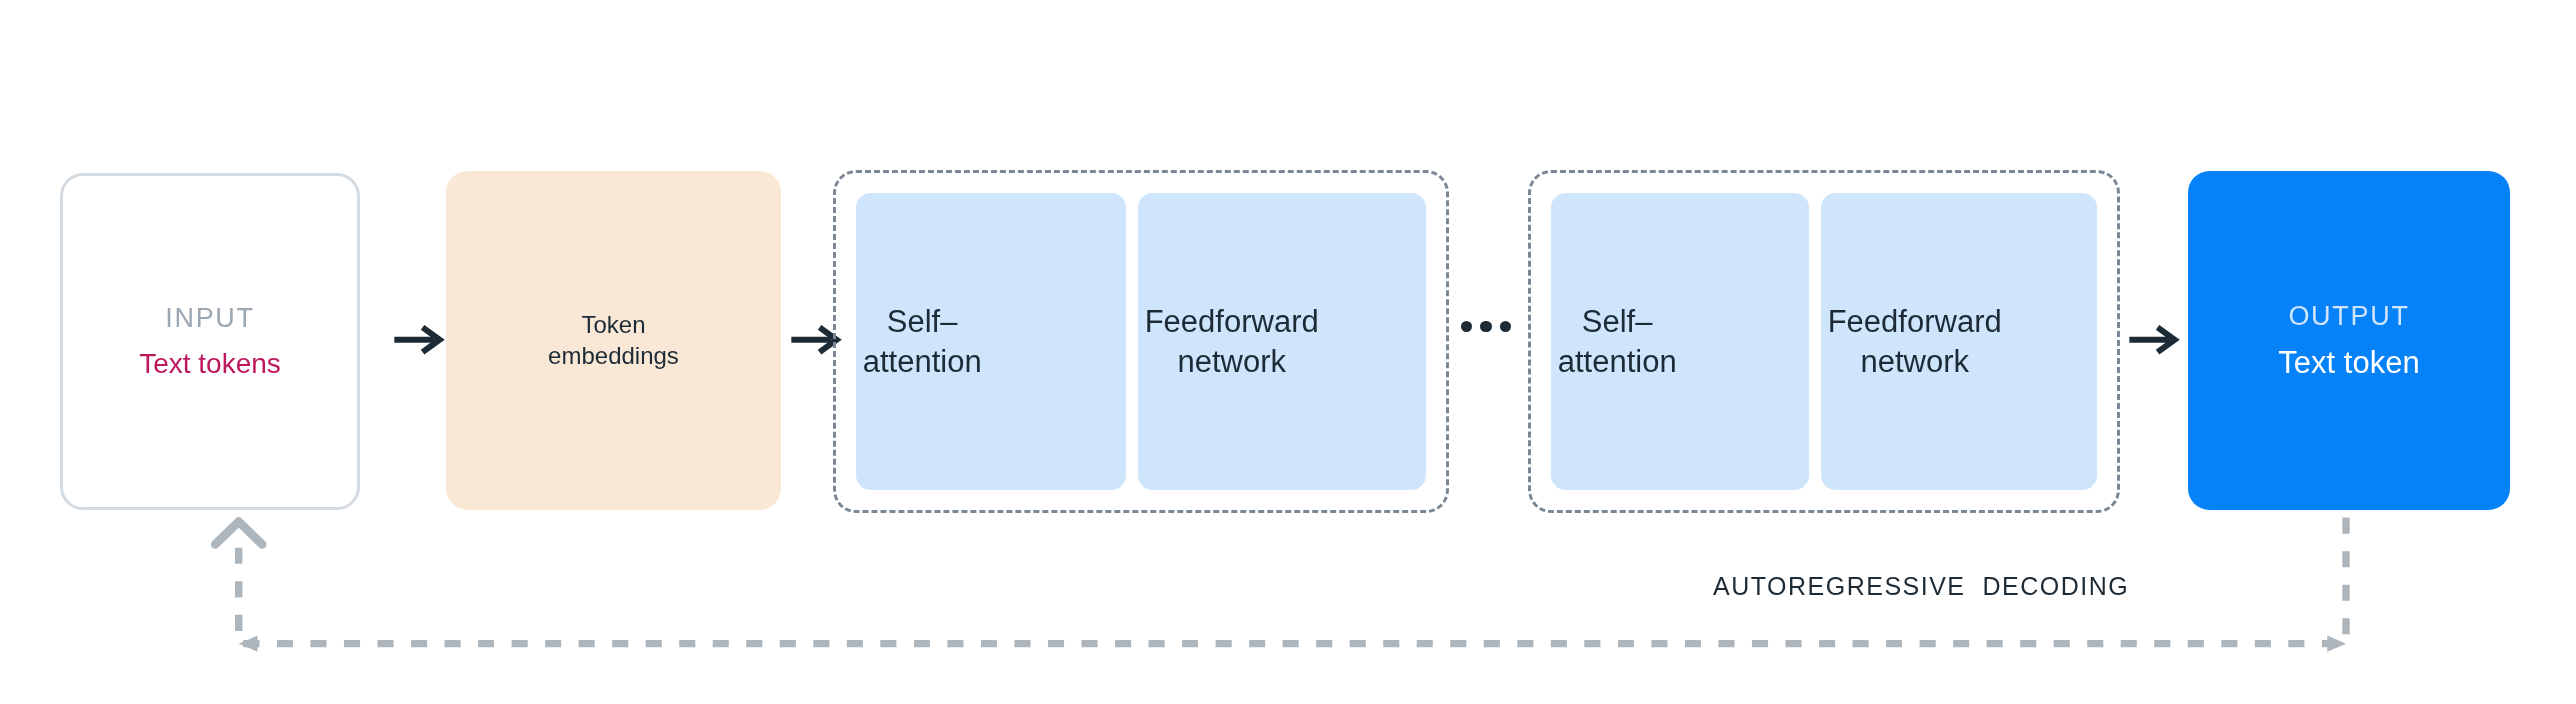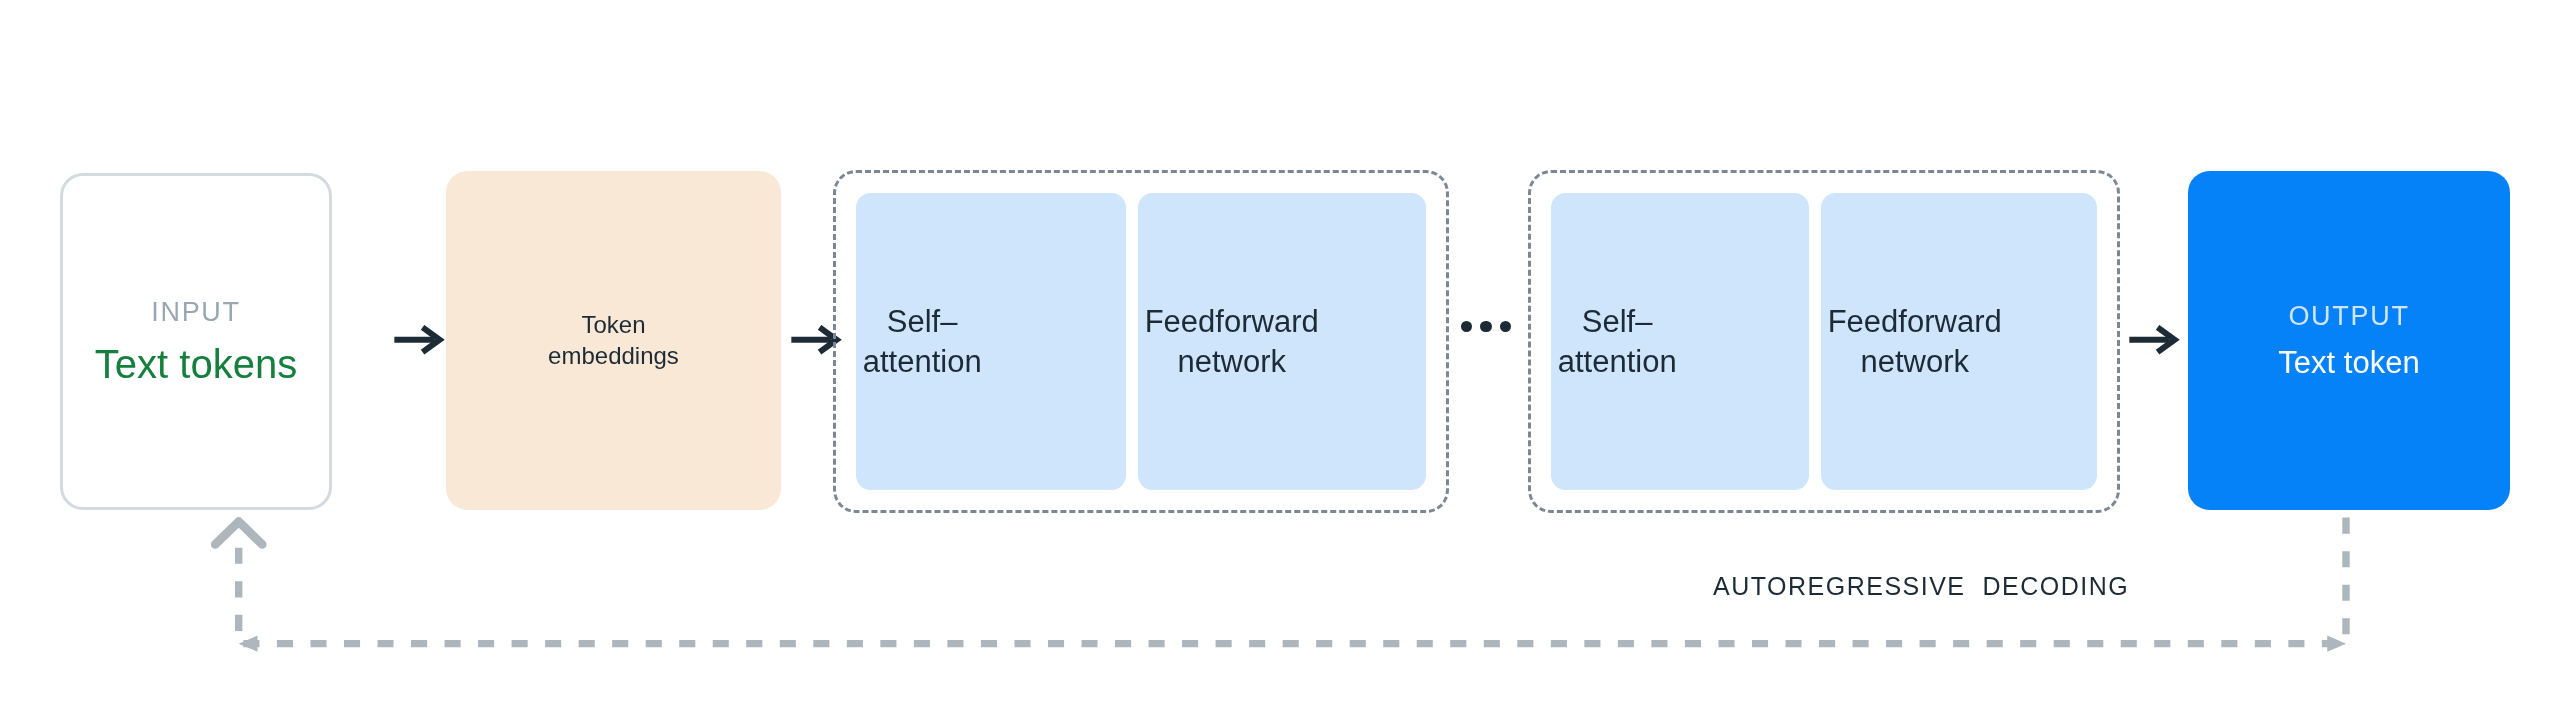--- a/index.html
+++ b/index.html
@@ -28,36 +28,36 @@
     flex-direction: column;
     align-items: center;
     justify-content: center;
     text-align: center;
   }
 
   
   #input-box {
     left: 60px;
     top: 173px;
-    width: 272px;
+    width: 300px;
     height: 337px;
     border: 3.4px solid #d3dae0;
     border-radius: 23px;
     background: #ffffff;
   }
   .kicker {
     font-size: 27px;
     letter-spacing: 1.7px;
     line-height: 1;
     margin-bottom: 17.4px;
   }
   #input-kicker { color: #9aa7b2; }
   #input-title {
-    font-size: 40px;
-    color: #15803d;
+    font-size: 28px;
+    color: #be185d;
     line-height: 1;
   }
 
   
   #embed-box {
     left: 446px;
     top: 171px;
     width: 335px;
     height: 339px;
     background: #fae8d6;

